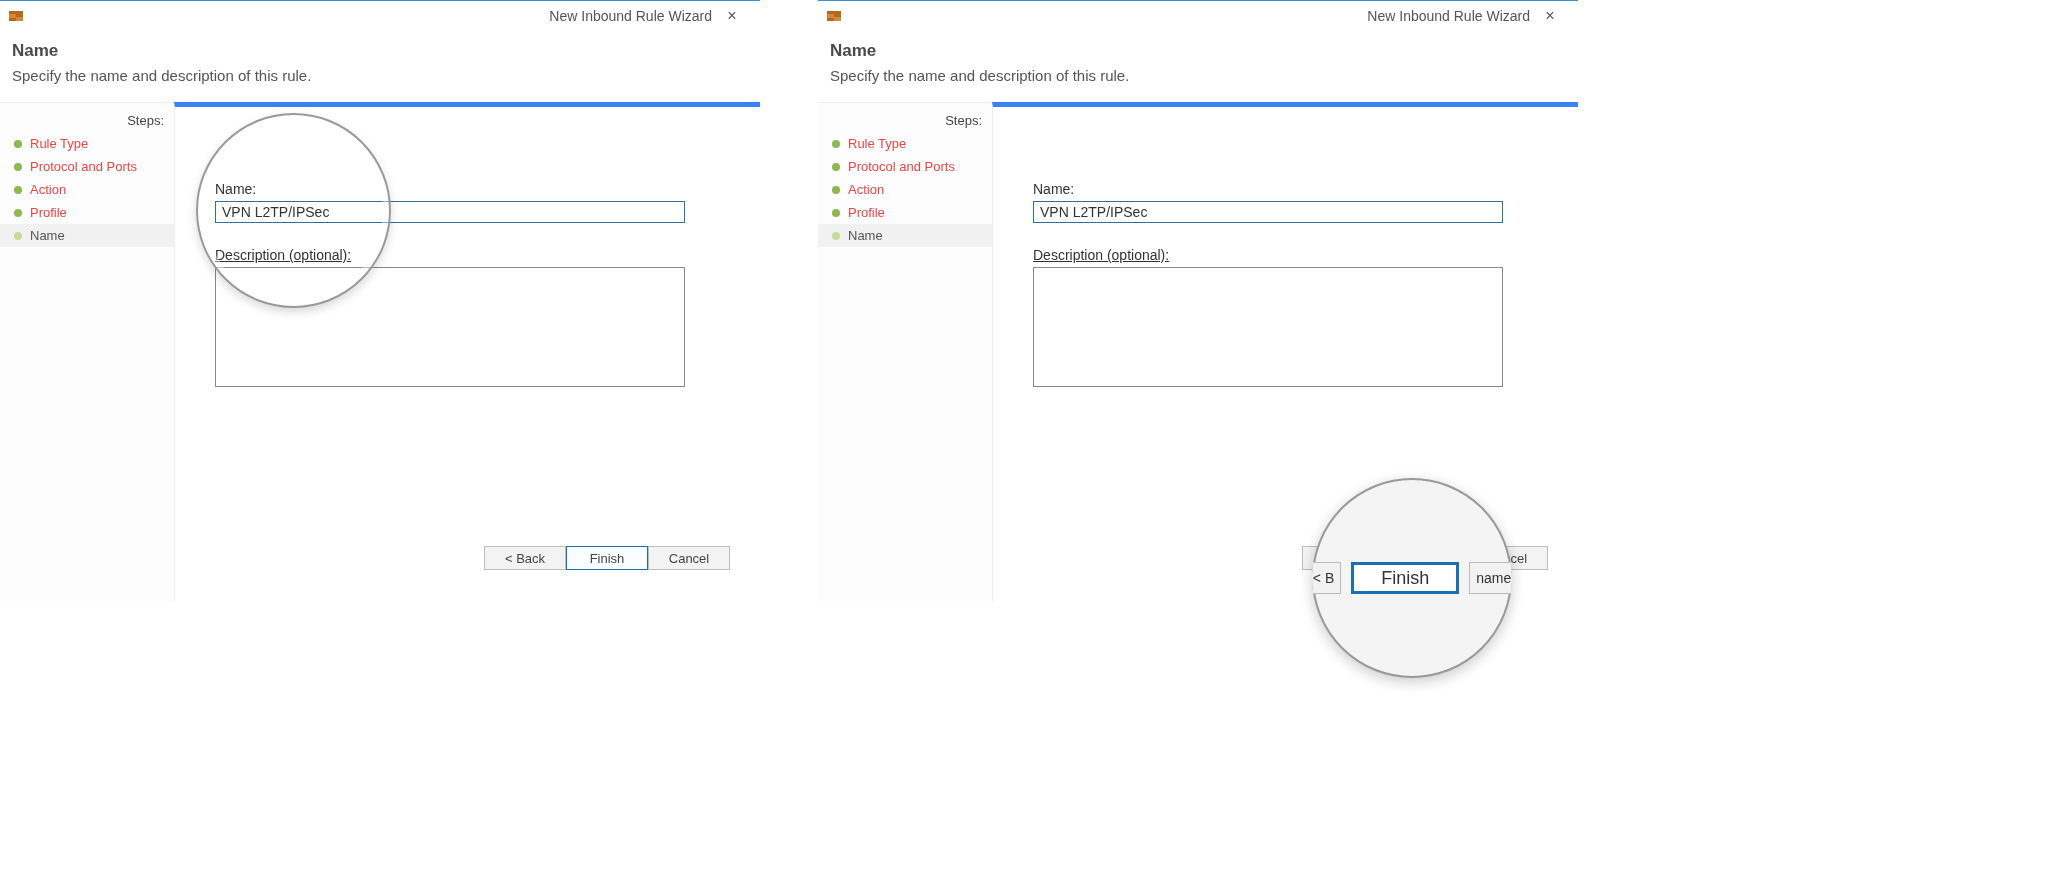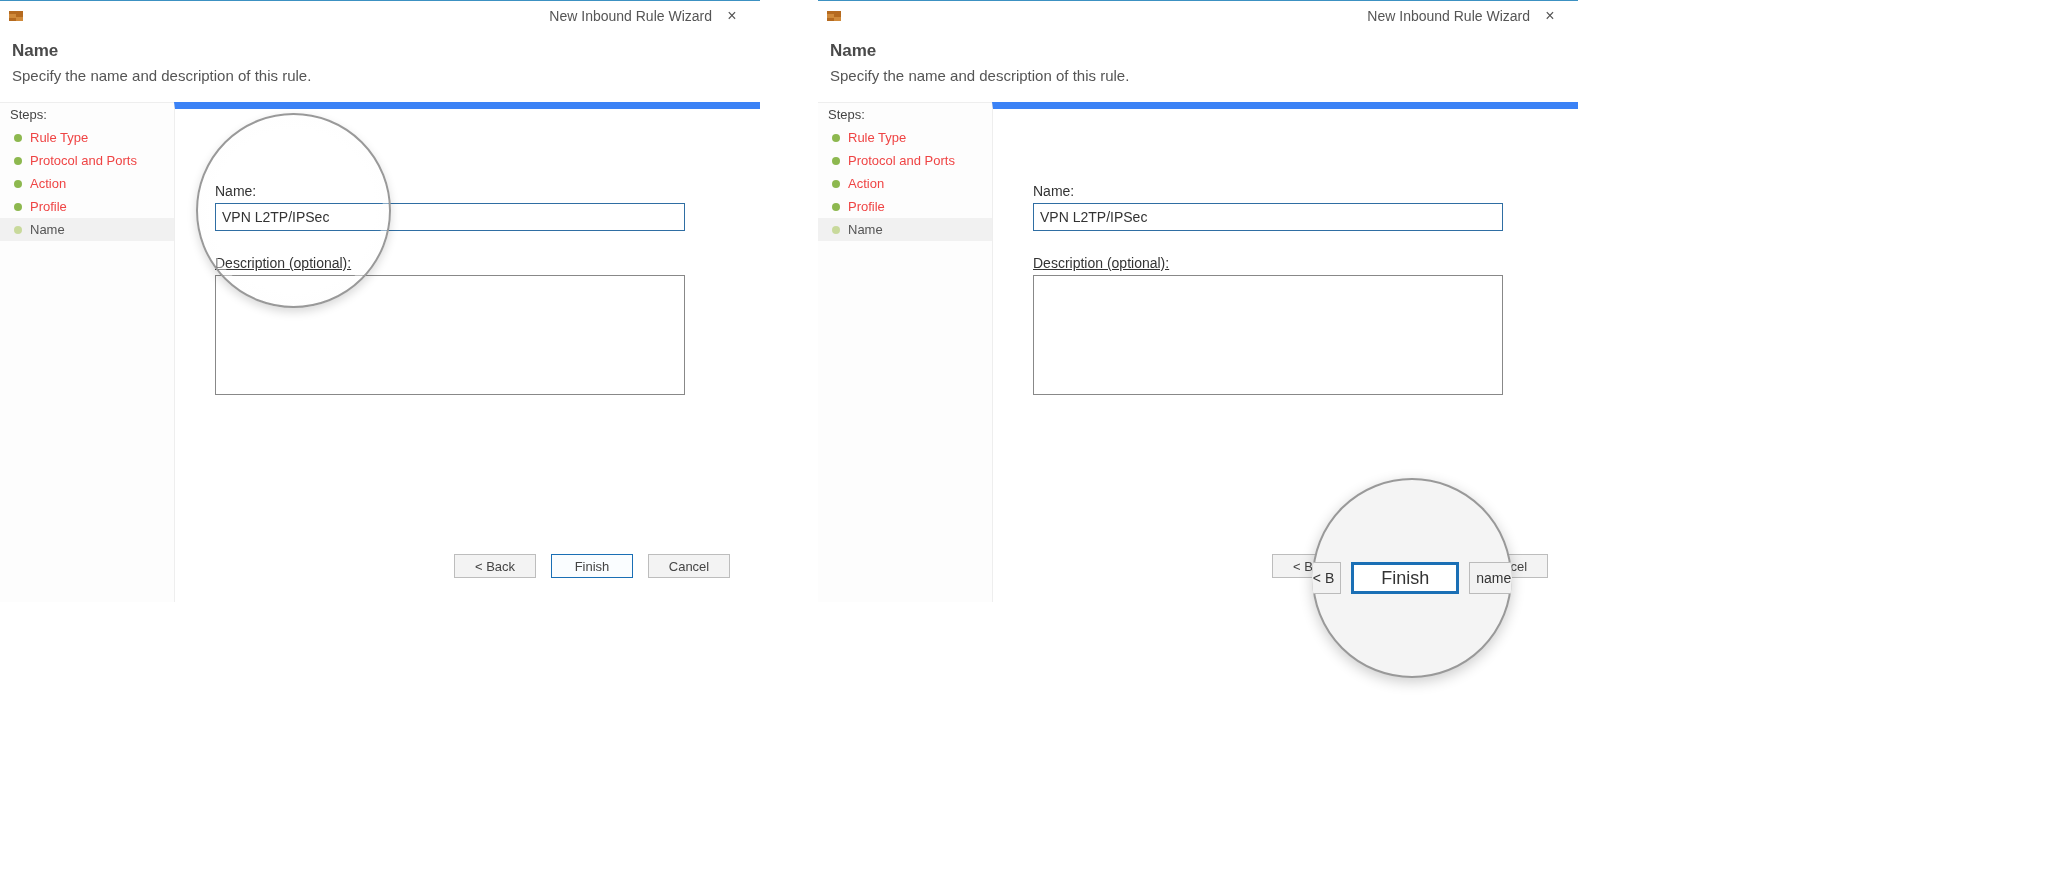--- a/index.html
+++ b/index.html
@@ -44,20 +44,22 @@
   .header p { font-size: 15px; color: #555; }
 
   .body {
     display: flex;
     height: 500px;
   }
   .sidebar {
     width: 174px;
     background: #fdfdfd;
     border-top: 1px solid #eee;
+    padding-top: 6px;
+    text-align: right;
   }
   .sidebar .steps-label {
     font-size: 13px; color: #444; padding: 4px 10px;
   }
   .sidebar .step {
     display: flex; align-items: center;
     padding: 4px 10px 4px 14px;
     font-size: 13px;
     cursor: pointer;
   }
@@ -69,45 +71,45 @@
   .sidebar .step.link .bullet { background: #8db84f; }
   .sidebar .step.current {
     background: #f1f1f1;
   }
   .sidebar .step.current span { color: #555; }
   .sidebar .step.current .bullet { background: #c8d99b; }
 
   .main {
     flex: 1;
     position: relative;
-    border-top: 7px solid #3b82f6;
+    border-top: 5px solid #3b82f6;
     border-left: 1px solid #eee;
     padding: 74px 40px 0 40px;
   }
   .field-label { font-size: 14px; color: #333; margin-bottom: 4px; }
   .text-input {
-    width: 470px; height: 28px;
+    width: 470px; height: 22px;
     border: 1px solid #2f6ea3;
     font-size: 14px; padding: 2px 6px;
     color: #333;
   }
   .textarea {
     width: 470px; height: 120px;
     border: 1px solid #888;
     resize: none;
     font-size: 14px; padding: 4px 6px;
   }
   .desc-label { margin-top: 24px; text-decoration: underline; }
 
   .buttons {
     position: absolute;
     right: 30px;
-    bottom: 24px;
-    display: flex;
-    gap: 15px;
+    bottom: 32px;
+    display: flex;
+    gap: 0;
   }
   .btn {
     width: 82px; height: 24px;
     font-size: 13px;
     border: 1px solid #bdbdbd;
     background: #f3f3f3;
     color: #444;
     cursor: pointer;
   }
   .btn.primary {

